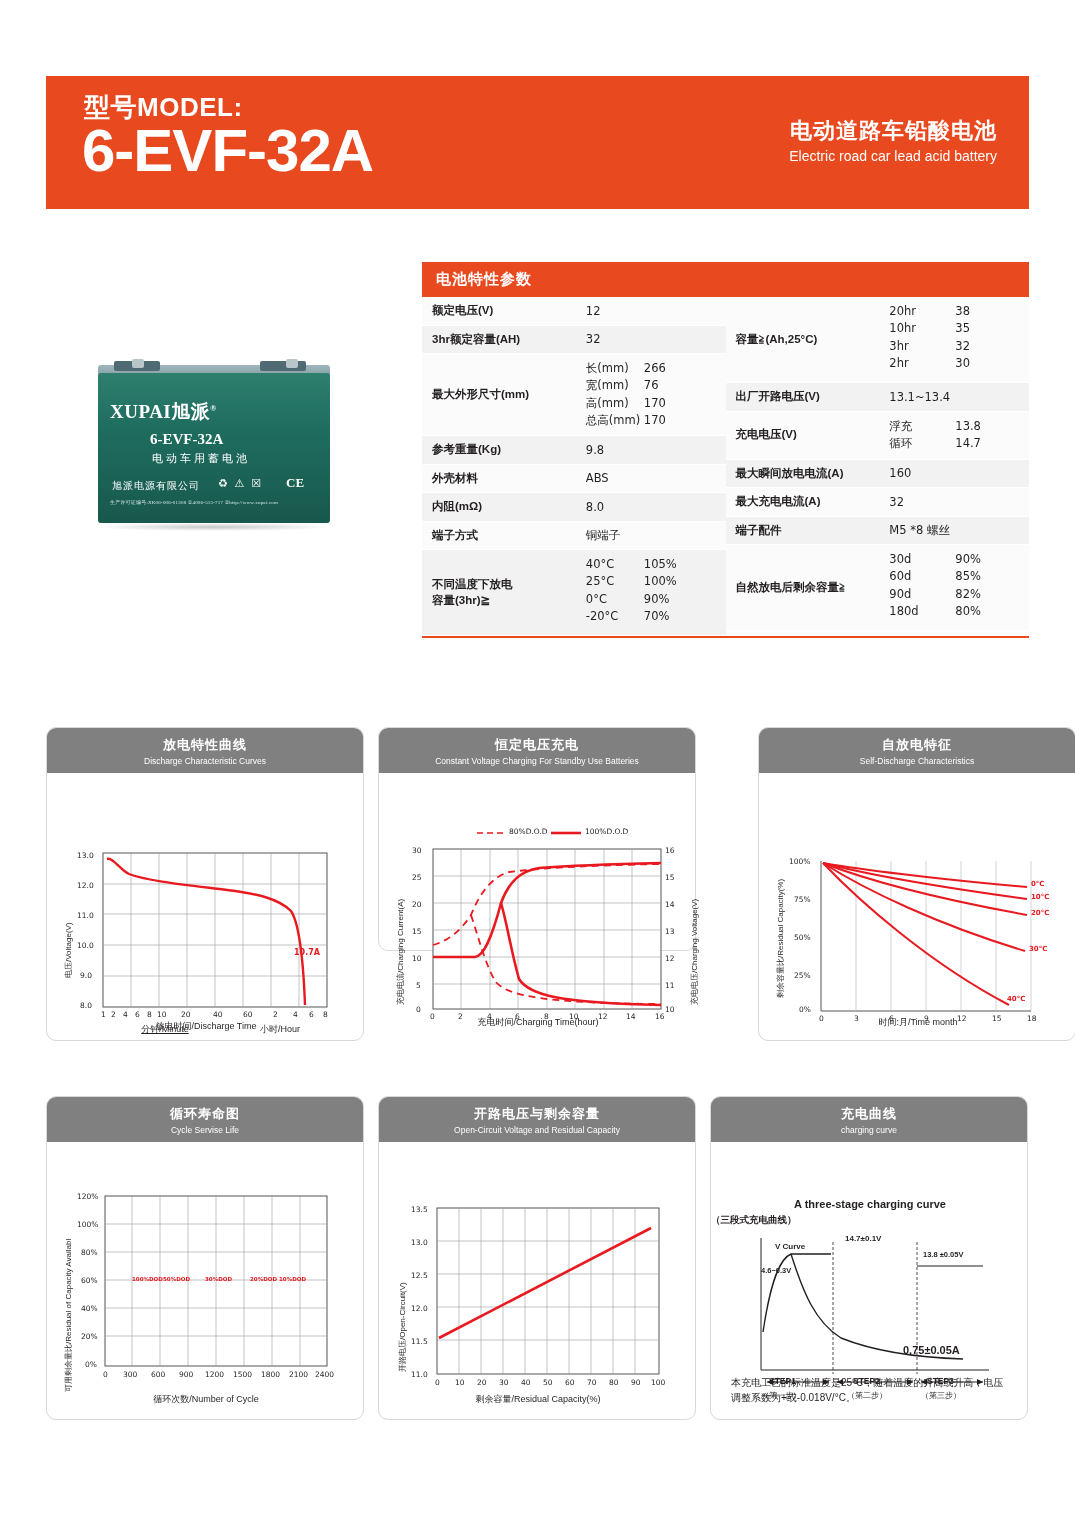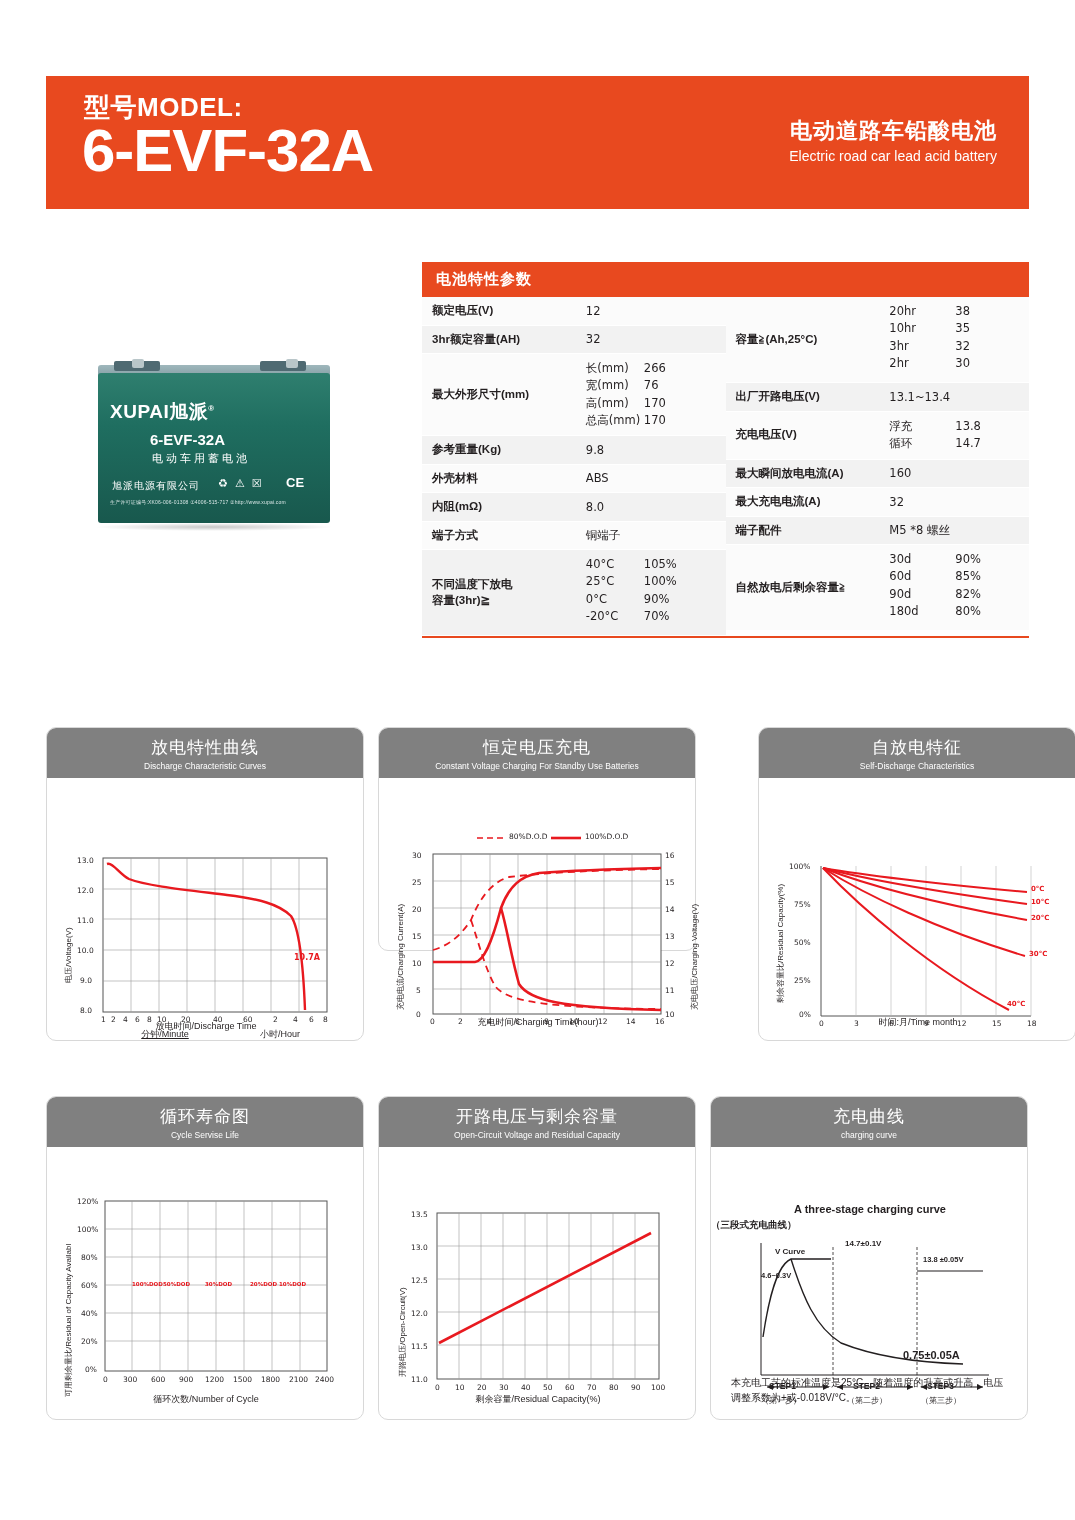--- a/index.html
+++ b/index.html
@@ -29,21 +29,21 @@
   .header .sub-cn {
     position:absolute; right:32px; top:40px;
     font-size:22px; font-weight:bold; letter-spacing:1px;
   }
   .header .sub-en {
     position:absolute; right:32px; top:72px;
     font-size:14px;
   }
   
   .battery-wrap {
-    position:absolute; left:90px; top:355px; width:250px; height:180px;
+    position:absolute; left:90px; top:355px; width:250px; height:180px;font-family:Liberation Serif, serif;
   }
   .bat-body {
     position:absolute; left:8px; top:18px; width:232px; height:150px;
     background:linear-gradient(180deg,#2f7f6f 0%, #1f6e60 35%, #18584d 100%);
     border-radius:3px;
   }
   .bat-top {
     position:absolute; left:8px; top:10px; width:232px; height:22px;
     background:linear-gradient(180deg,#9fb7bc 0%, #6e8b91 100%);
     border-radius:3px 3px 0 0;
@@ -140,21 +140,21 @@
     background:#ffffff;
     border:1px solid #d8d8d8;
     border-radius:10px;
   }
   .card-head {
     background:#808080; color:#ffffff;
     border-radius:9px 9px 0 0;
     text-align:center;
     padding:8px 4px 7px 4px;
   }
-  .card-head .t-cn { font-size:17px; font-weight:normal; letter-spacing:1px; }
+  .card-head .t-cn { font-size:13px; font-weight:bold; letter-spacing:1px; }
   .card-head .t-en { font-size:8.5px; margin-top:2px; }
   .card-body { position:relative; }
   .axis-label-y {
     position:absolute;
     transform:rotate(-90deg);
     transform-origin:left top;
     font-size:8px; white-space:nowrap; color:#231f20;
   }
   .axis-label-x {
     position:absolute; font-size:9px; text-align:center; color:#231f20;

